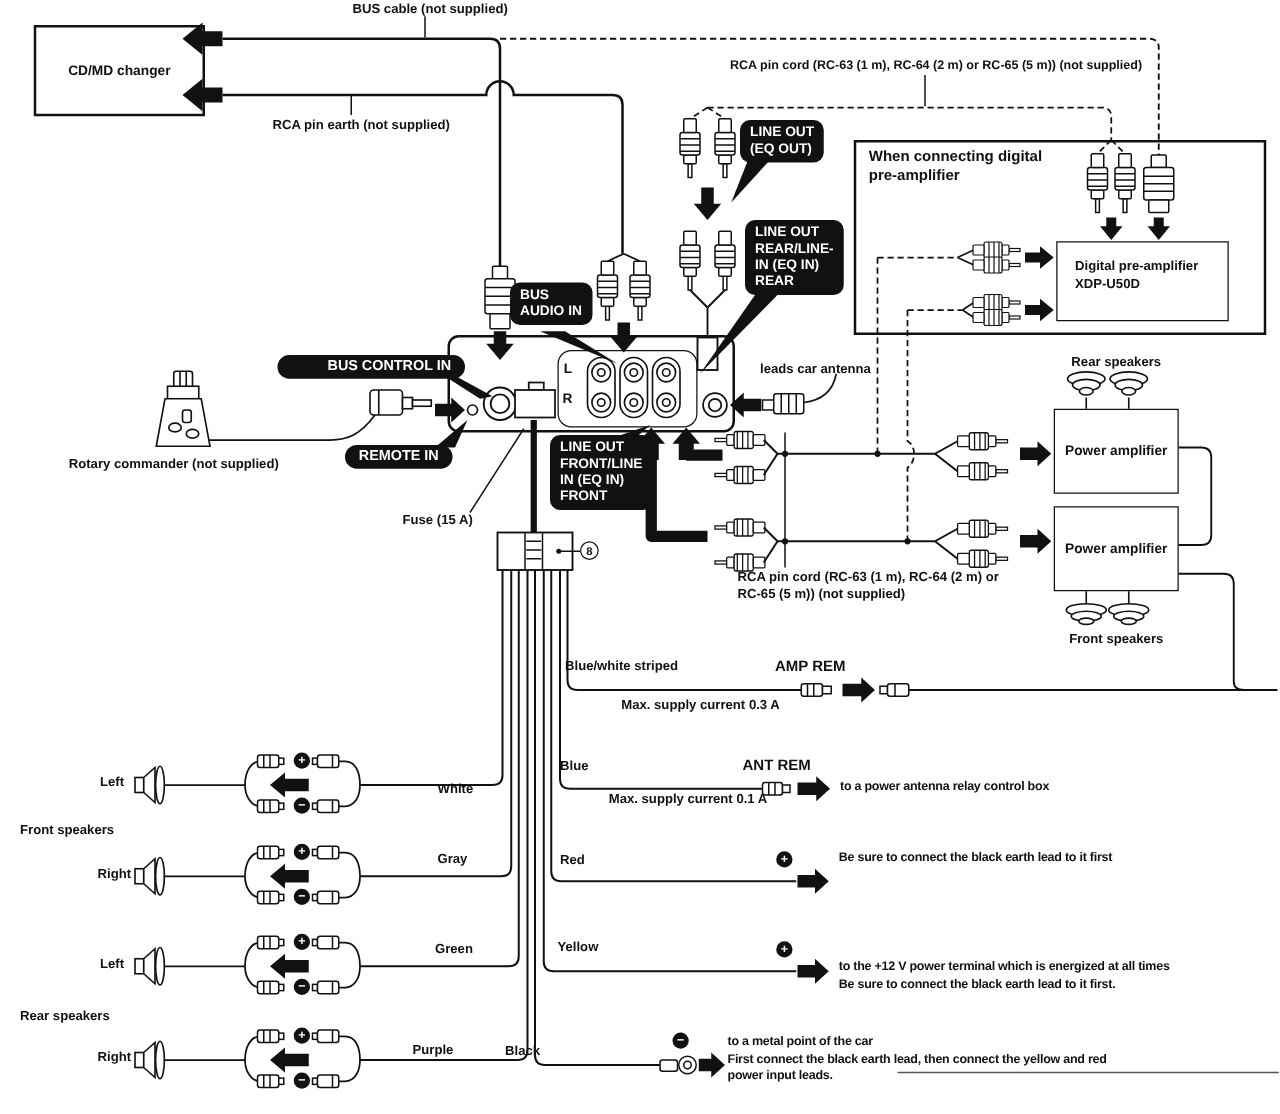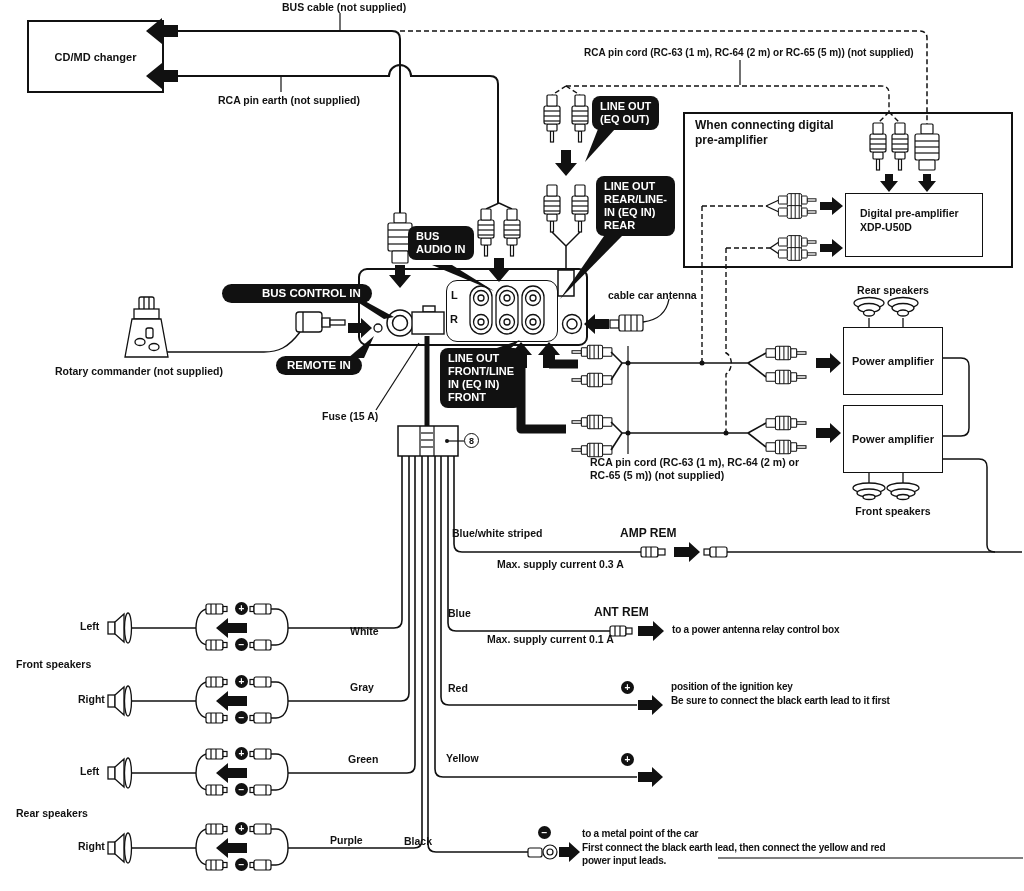--- a/index.html
+++ b/index.html
@@ -469,21 +469,21 @@
   <div class="callout pill lbl" style="left:276px;top:356px;">REMOTE IN</div>
 
   <div class="t lbl t12" style="left:695px;top:118px;">When connecting digital</div>
   <div class="t lbl t12" style="left:695px;top:133px;">pre-amplifier</div>
   <div class="t lbl" style="left:860px;top:207px;">Digital pre-amplifier</div>
   <div class="t lbl" style="left:860px;top:221px;">XDP-U50D</div>
 
   <div class="t lbl t11" style="left:451px;top:289px;">L</div>
   <div class="t lbl t11" style="left:450px;top:313px;">R</div>
 
-  <div class="t lbl" style="left:608px;top:289px;">cable car antenna</div>
+  <div class="t lbl" style="left:608px;top:289px;">leads car antenna</div>
   <div class="t lbl" style="left:55px;top:365px;">Rotary commander (not supplied)</div>
   <div class="t lbl" style="left:322px;top:410px;">Fuse (15 A)</div>
   <div class="circ8 lbl" style="left:464px;top:433px;">8</div>
 
   <div class="t lbl ctr" style="left:836px;top:284px;width:114px;">Rear speakers</div>
   <div class="t lbl ctr" style="left:836px;top:505px;width:114px;">Front speakers</div>
 
   <div class="t lbl" style="left:590px;top:456px;">RCA pin cord (RC-63 (1 m), RC-64 (2 m) or</div>
   <div class="t lbl" style="left:590px;top:469px;">RC-65 (5 m)) (not supplied)</div>
 
@@ -492,26 +492,29 @@
   <div class="t lbl" style="left:497px;top:558px;">Max. supply current 0.3 A</div>
 
   <div class="t lbl" style="left:448px;top:607px;">Blue</div>
   <div class="t lbl t12" style="left:594px;top:605px;">ANT REM</div>
   <div class="t lbl" style="left:487px;top:633px;">Max. supply current 0.1 A</div>
   <div class="t lbl dest" style="left:672px;top:623px;">to a power antenna relay control box</div>
 
   <div class="t lbl" style="left:448px;top:682px;">Red</div>
   <div class="sym lbl" style="left:621px;top:681px;">+</div>
   <div class="lbl abs" style="left:671px;top:680px;">
-    <div class="t dest" style="position:static;">position of the ignition key</div>
     <div class="t dest" style="position:static;">Be sure to connect the black earth lead to it first</div>
   </div>
 
   <div class="t lbl" style="left:446px;top:712px;margin-top:40px;">Yellow</div>
   <div class="sym lbl" style="left:621px;top:753px;">+</div>
+  <div class="lbl abs" style="left:671px;top:767px;">
+    <div class="t dest" style="position:static;">to the +12 V power terminal which is energized at all times</div>
+    <div class="t dest" style="position:static;">Be sure to connect the black earth lead to it first.</div>
+  </div>
 
   <div class="t lbl" style="left:404px;top:835px;">Black</div>
   <div class="sym lbl" style="left:538px;top:826px;">−</div>
   <div class="lbl abs" style="left:582px;top:827px;">
     <div class="t dest" style="position:static;">to a metal point of the car</div>
     <div class="t dest" style="position:static;">First connect the black earth lead, then connect the yellow and red</div>
     <div class="t dest" style="position:static;">power input leads.</div>
   </div>
 
   <div class="t lbl" style="left:16px;top:658px;">Front speakers</div>

